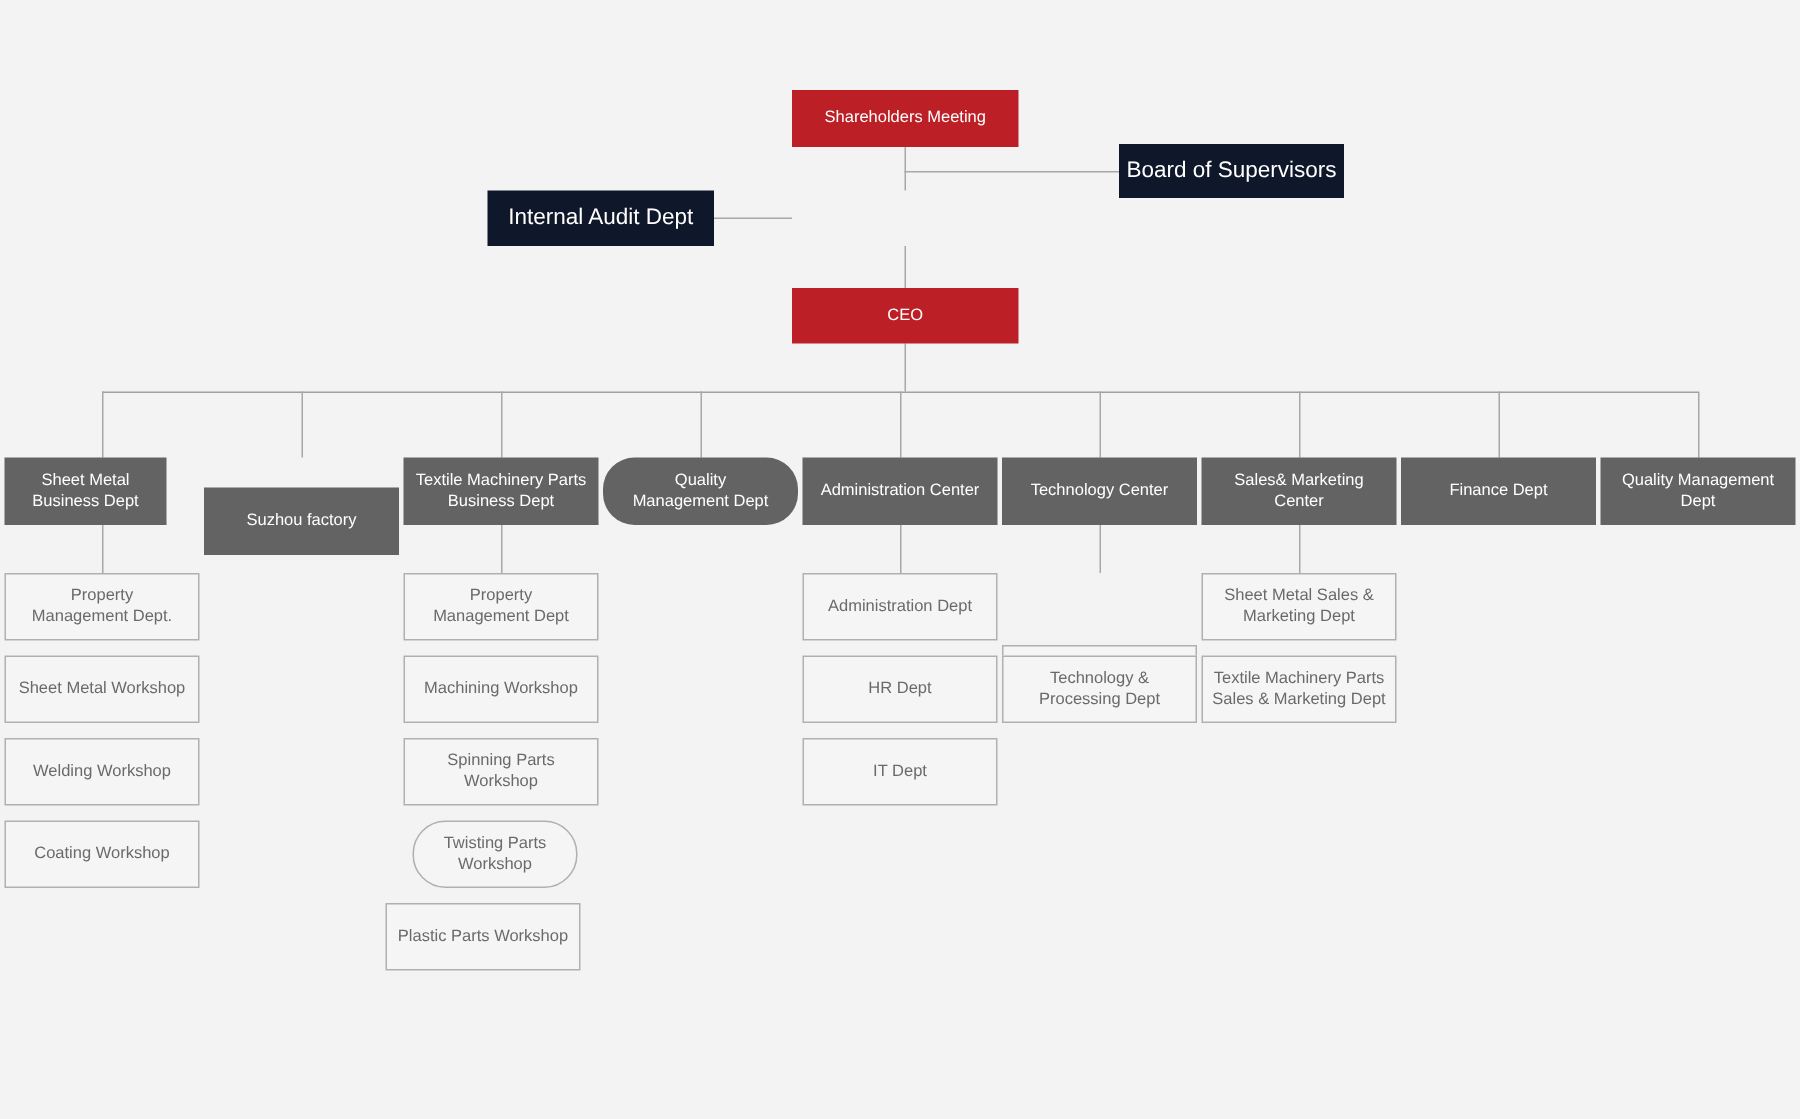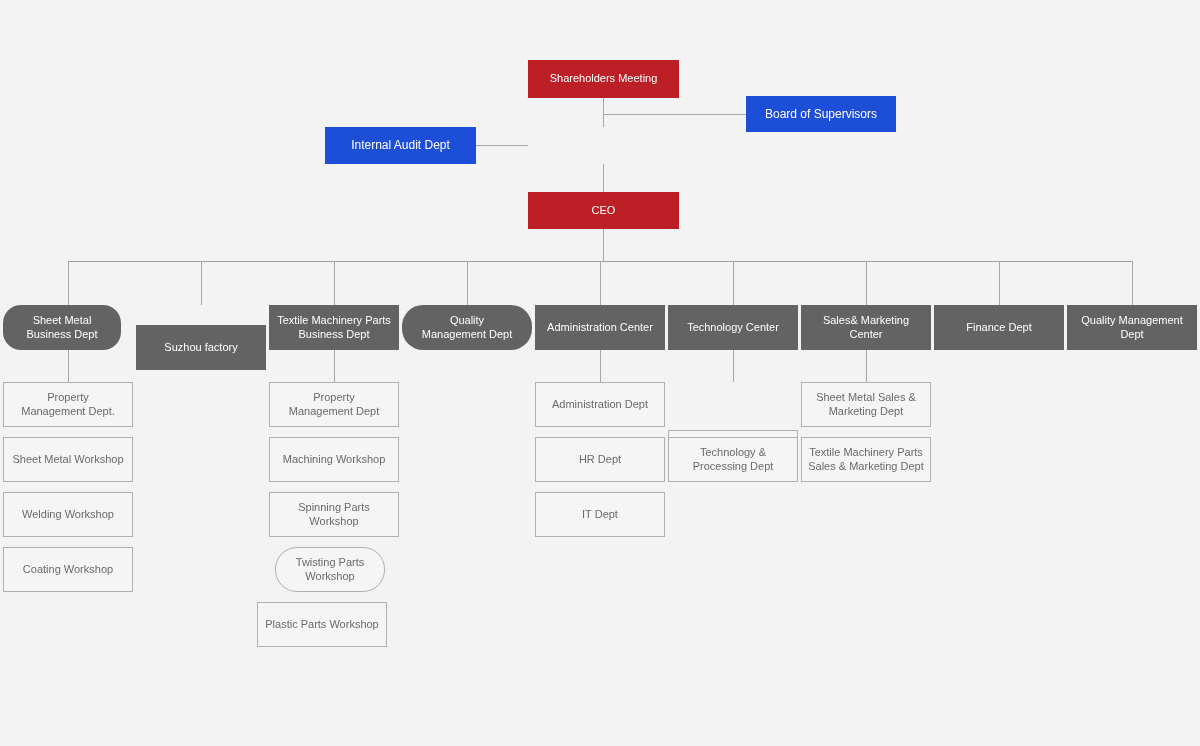--- a/index.html
+++ b/index.html
@@ -33,23 +33,23 @@
     display: block;
     padding: 0 4px;
     white-space: pre-line;
   }
   .node.level-top {
     background: #bc2026;
     color: #ffffff;
     font-size: 11px;
   }
   .node.level-side {
-    background: #1d4ed8;
+    background: #0f172a;
     color: #ffffff;
-    font-size: 12px;
+    font-size: 15px;
   }
   .node.level-dept {
     background: #636363;
     color: #ffffff;
     font-size: 11px;
   }
   .node.level-sub {
     background: #f5f5f5;
     border: 1px solid #b0b0b0;
     color: #6a6a6a;
@@ -103,21 +103,21 @@
 
   <div class="node level-side" style="left:746px; top:96px; width:150px; height:36px;">
     <span>Board of Supervisors</span>
   </div>
 
   <div class="node level-side" style="left:325px; top:127px; width:151px; height:37px;">
     <span>Internal Audit Dept</span>
   </div>
 
   <div id="dept-layer">
-      <div class="node level-dept" style="left: 3px; top: 305px; width: 118px; height: 45px; border-radius: 18px;">
+      <div class="node level-dept" style="left: 3px; top: 305px; width: 108px; height: 45px;">
         <span>Sheet Metal
 Business Dept</span>
       </div>
       <div class="node level-sub" style="left: 3px; top: 382px; width: 130px; height: 45px;">
         <span>Property
 Management Dept.</span>
       </div>
       <div class="node level-sub" style="left: 3px; top: 437px; width: 130px; height: 45px;">
         <span>Sheet Metal Workshop</span>
       </div>

